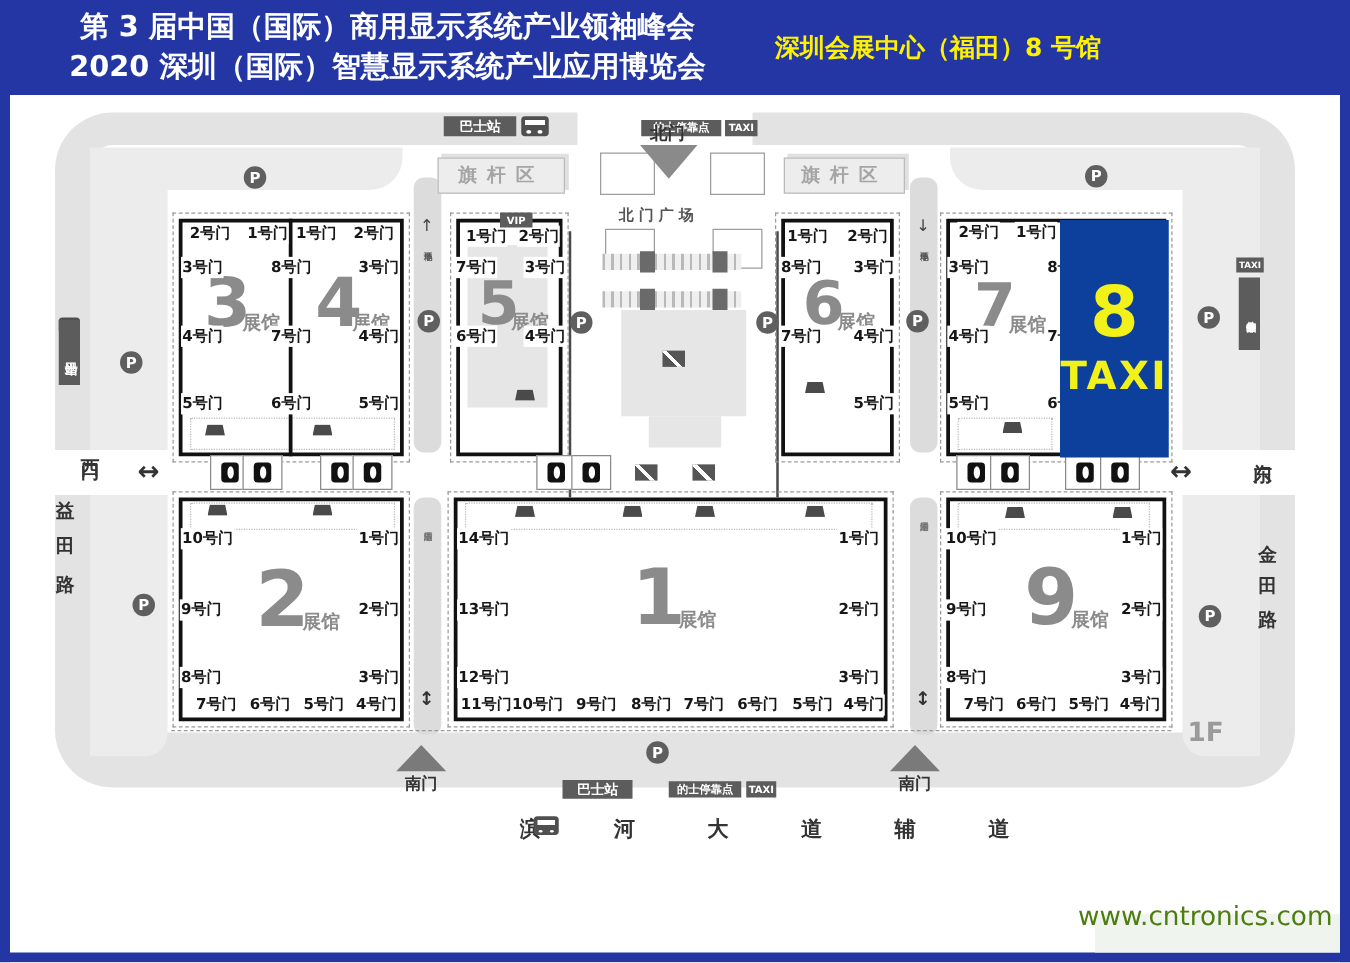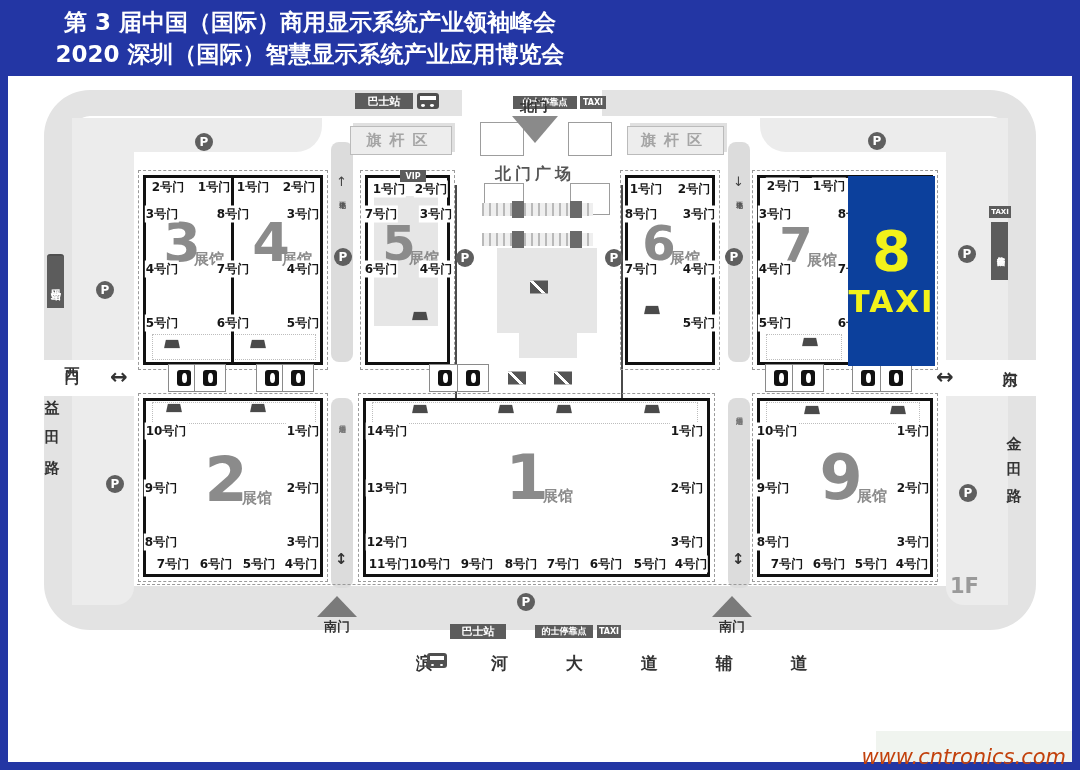--- a/index.html
+++ b/index.html
@@ -54,37 +54,38 @@
   .arrow-up{width:0;height:0;border-left:20px solid transparent;border-right:20px solid transparent;
             border-bottom:21px solid #7a7a7a;}
   .busicon{background:#4f4f4f;border-radius:3px;position:relative;}
   .busicon::before{content:"";position:absolute;left:15%;top:20%;width:70%;height:25%;background:#fff;}
   .busicon::after{content:"";position:absolute;left:18%;bottom:12%;width:18%;height:18%;background:#fff;border-radius:50%;
                   box-shadow: 9px 0 0 #fff;}
   .hall8{position:absolute;background:#0c409c;z-index:9;display:flex;flex-direction:column;align-items:center;justify-content:center;}
   .hall8 .n8{color:#f2f21a;font-size:56px;font-weight:bold;line-height:1;}
   .hall8 .isve{color:#f2f21a;font-size:31px;font-weight:bold;letter-spacing:2px;margin-top:4px;}
   .wm-strip{position:absolute;left:876px;top:731px;width:196px;height:31px;background:#f0f4ef;z-index:22;}
-  .wm{position:absolute;right:14px;top:745px;font-size:21px;color:#c2410c;z-index:23;font-style:italic;}
+  .wm{position:absolute;right:14px;top:721px;font-size:21px;color:#4d7c0f;z-index:23;}
   .squarebox{position:absolute;background:#fff;border:1px solid #9d9d9d;z-index:3;}
   .stripe{position:absolute;height:13px;z-index:3;
           background-image:repeating-linear-gradient(90deg,#b9b9b9 0 2px,#efefef 2px 7px);}
   .darksq{position:absolute;width:12px;height:17px;background:#6a6a6a;z-index:4;}
 </style>
 </head>
 <body>
 
 <div class="stage">
 
   <div class="hdr">
     <div class="titles">
       <div>第 3 届中国（国际）商用显示系统产业领袖峰会</div>
       <div>2020 深圳（国际）智慧显示系统产业应用博览会</div>
     </div>
     <div class="dates">
+      <div>深圳会展中心（福田）8 号馆</div>
     </div>
   </div>
 
   <div class="ring"></div>
   <div class="apron" style="left:72px;top:118px;width:250px;height:34px;border-radius:0 0 26px 0;"></div>
   <div class="apron" style="left:760px;top:118px;width:248px;height:34px;border-radius:0 0 0 26px;"></div>
   <div class="apron" style="left:72px;top:145px;width:62px;height:460px;border-radius:0 0 18px 0;"></div>
   <div class="apron" style="left:946px;top:145px;width:62px;height:460px;border-radius:0 0 0 18px;"></div>
 
   <div class="cut" style="left:462px;top:88px;width:140px;height:30px;"></div>
@@ -134,21 +135,21 @@
 
   <div class="lbl roadtext" style="left:416px;top:652px;font-size:17px;letter-spacing:26px;">滨 河 大 道 辅 道</div>
   <div class="lbl roadtext vtext" style="left:42px;top:388px;font-size:15px;letter-spacing:30px;">益田路</div>
   <div class="lbl roadtext vtext" style="left:1004px;top:424px;font-size:15px;letter-spacing:26px;">金田路</div>
   <div class="lbl roadtext vtext" style="left:62px;top:356px;font-size:15px;z-index:9;">西门</div>
   <div class="lbl roadtext vtext" style="left:1000px;top:358px;font-size:15px;z-index:9;">东门</div>
   <div class="lbl roadtext" style="left:520px;top:98px;font-size:14px;z-index:9;">北门</div>
   <div class="lbl" style="left:512px;top:116px;z-index:8;">
       <div class="arrow-down"></div>
     </div>
-  <div class="lbl roadtext" style="left:495px;top:164px;font-size:16px;letter-spacing:4px;color:#555;">北门广场</div>
+  <div class="lbl roadtext" style="left:495px;top:164px;font-size:12px;letter-spacing:4px;color:#555;">北门广场</div>
   <div class="lbl" style="left:317px;top:596px;z-index:8;">
       <div class="arrow-up"></div>
     </div>
   <div class="lbl roadtext" style="left:324px;top:618px;font-size:13px;z-index:9;">南门</div>
   <div class="lbl" style="left:712px;top:596px;z-index:8;">
       <div class="arrow-up"></div>
     </div>
   <div class="lbl roadtext" style="left:719px;top:618px;font-size:13px;z-index:9;">南门</div>
   <div class="lbl" style="left:110px;top:365px;font-size:21px;font-weight:bold;color:#333;z-index:9;">↔</div>
   <div class="lbl" style="left:936px;top:365px;font-size:21px;font-weight:bold;color:#333;z-index:9;">↔</div>

